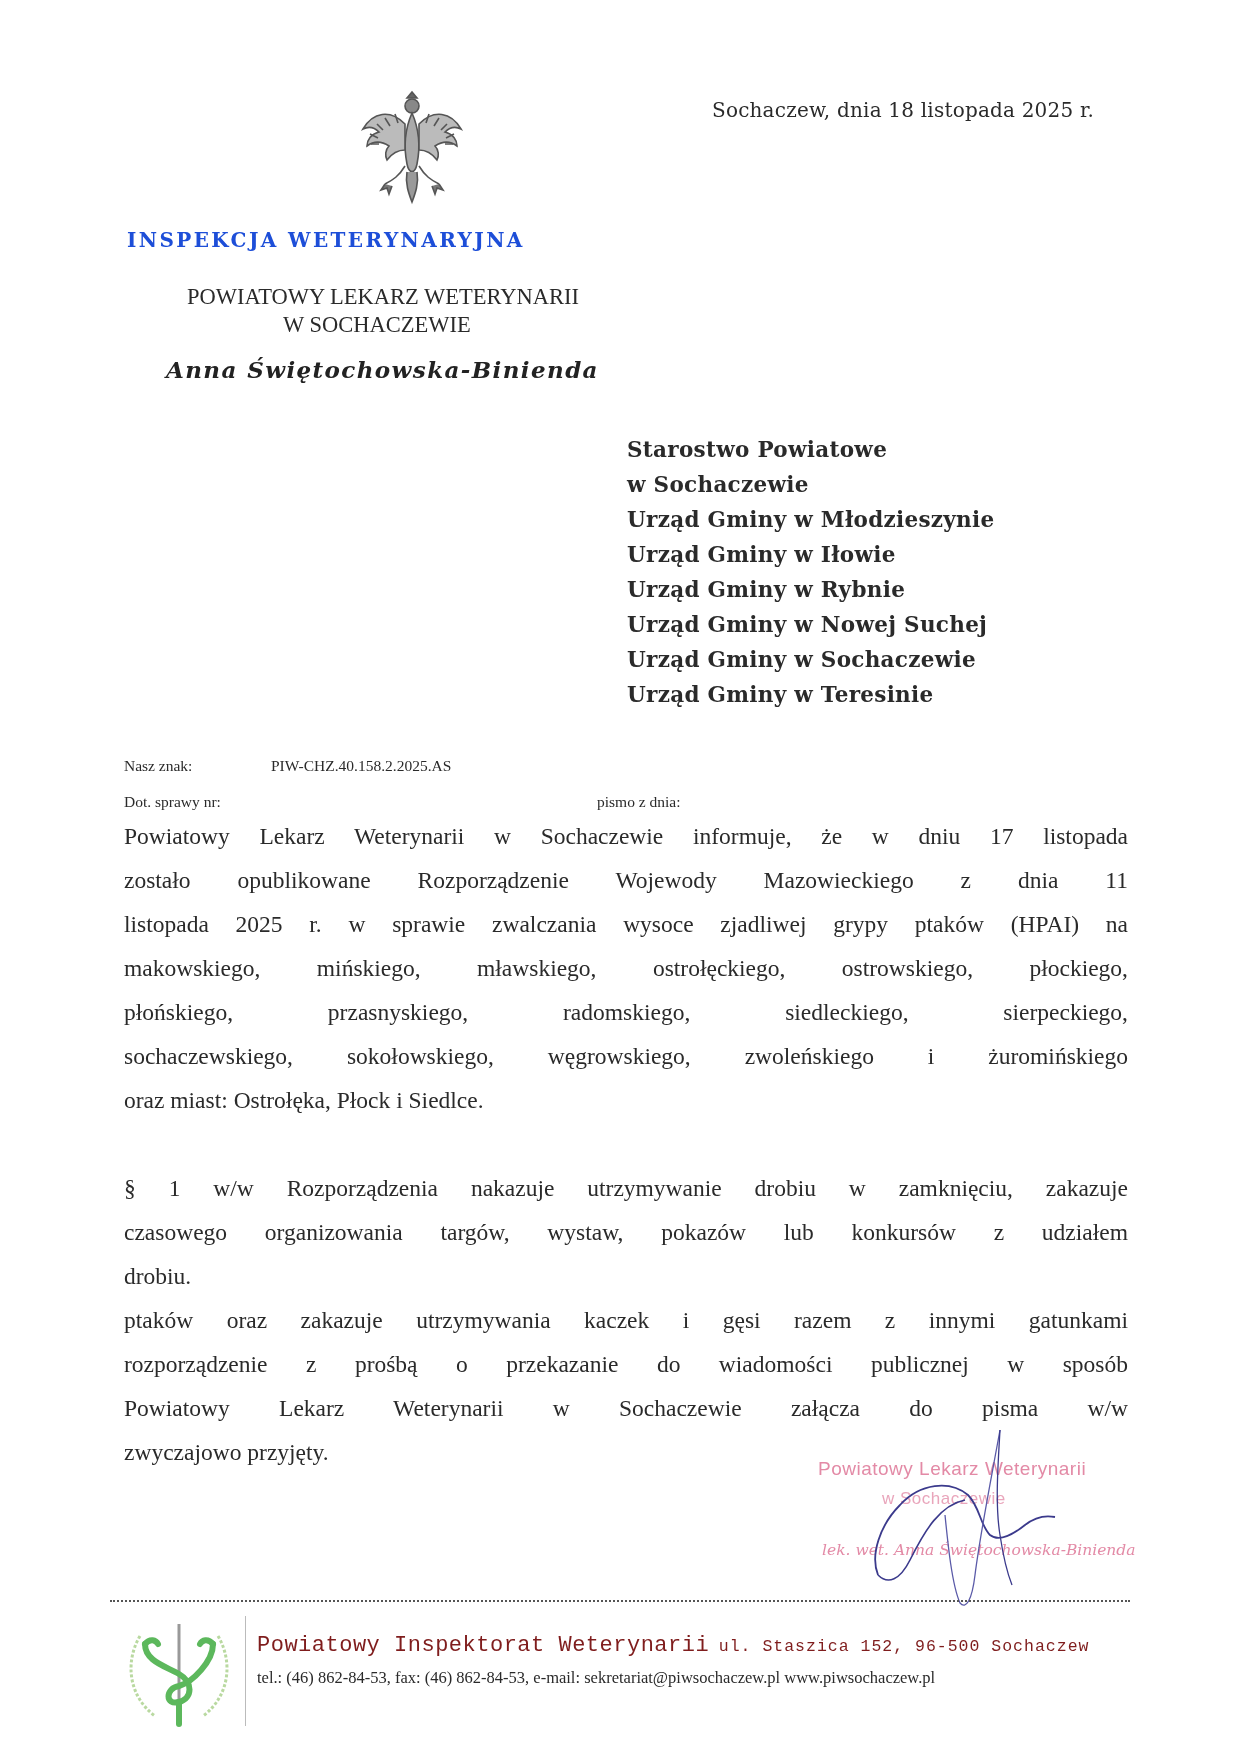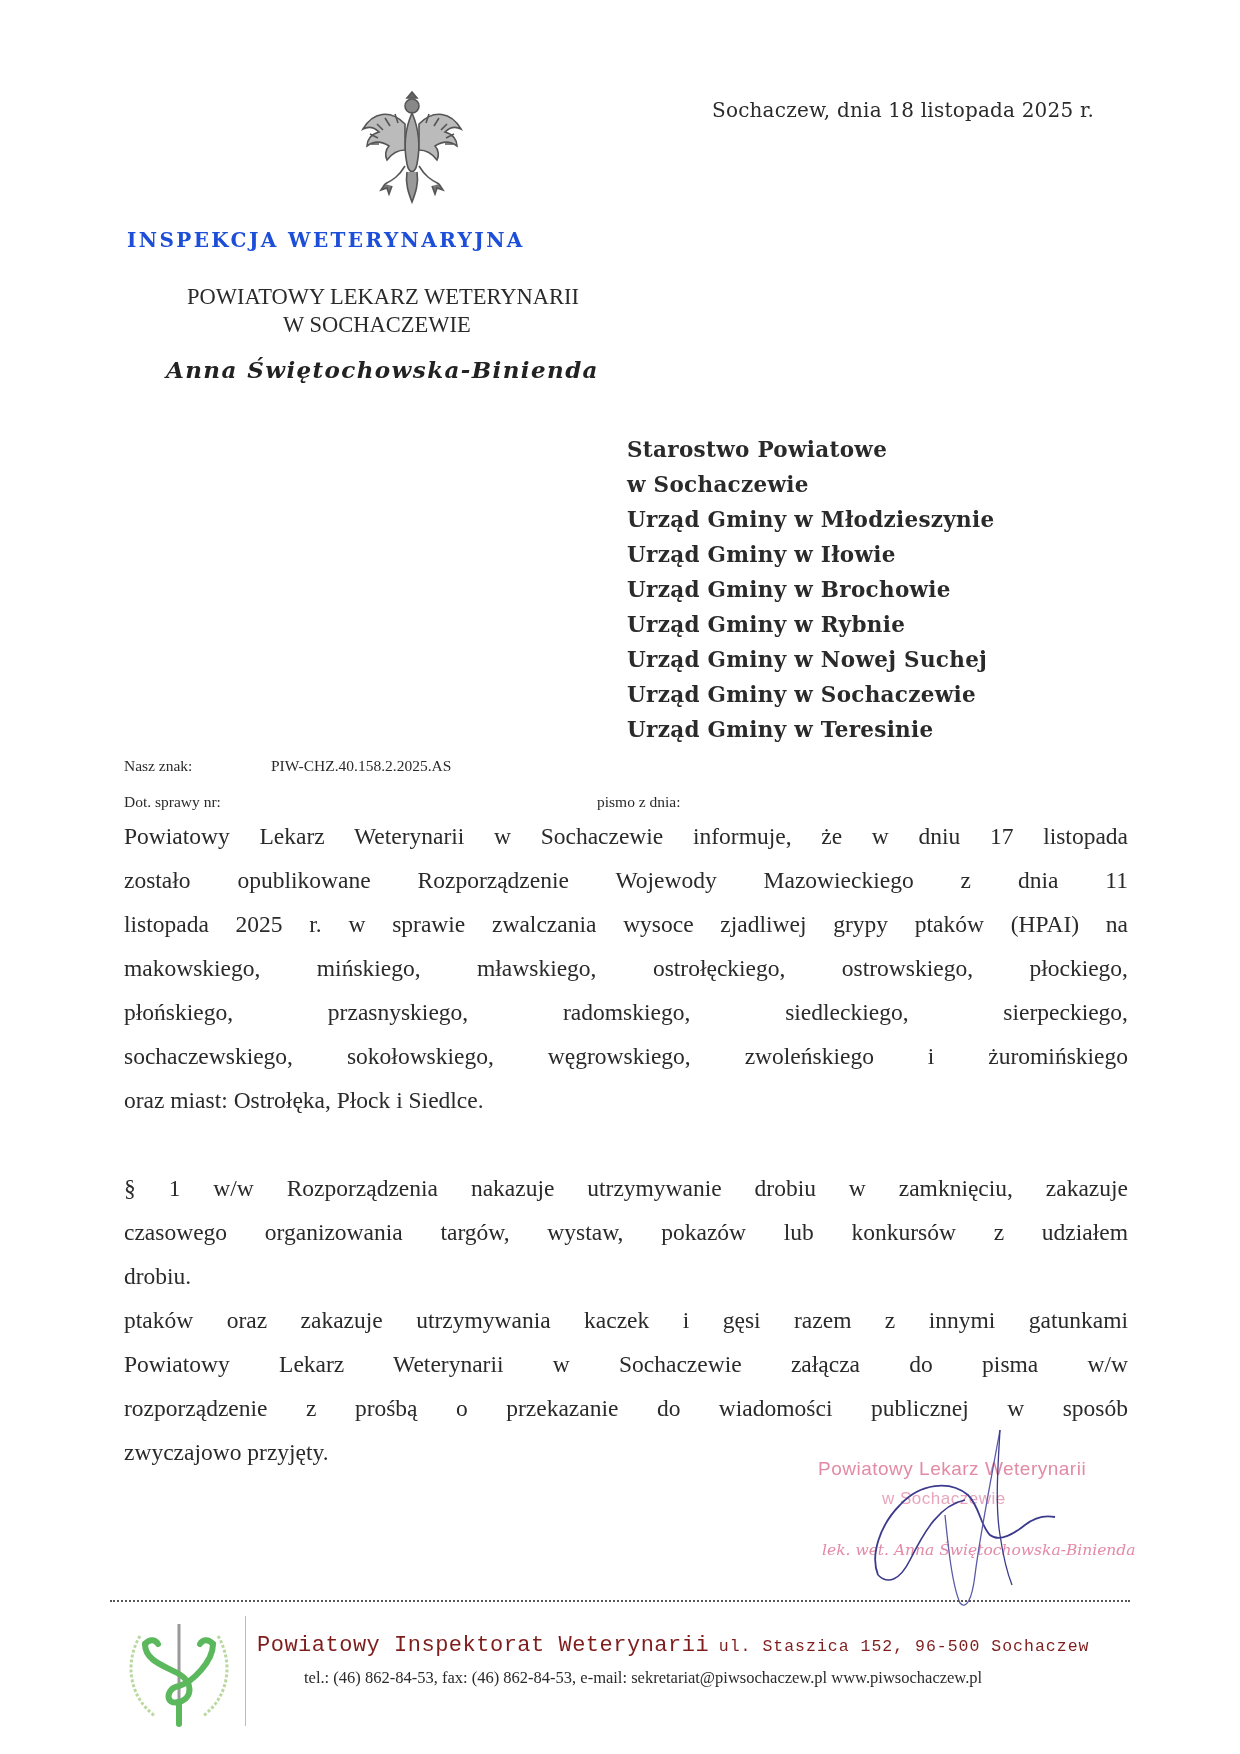--- a/index.html
+++ b/index.html
@@ -34,21 +34,21 @@
   .stamp-l3 { left: 822px; top: 1541px; font-family: "DejaVu Serif", serif; font-style: italic; font-size: 15.5px; color: #e38aa6; }
   .signature { left: 840px; top: 1425px; width: 260px; height: 185px; }
 
   .divider { left: 110px; top: 1600px; width: 1020px; border-top: 2px dotted #555; height: 0; }
 
   .footer-logo { left: 120px; top: 1616px; width: 118px; height: 112px; }
   .footer-vline { left: 245px; top: 1616px; width: 1px; height: 110px; background: #bbb; }
   .footer-line1 { left: 257px; top: 1633px; font-family: "Liberation Mono", monospace; color: #7f1d1d; white-space: nowrap; }
   .footer-line1 .big { font-size: 22px; letter-spacing: 0.5px; }
   .footer-line1 .small { font-size: 16.5px; letter-spacing: 1px; }
-  .footer-line2 { left: 257px; top: 1668px; font-family: "Liberation Serif", serif; font-size: 16.5px; color: #2a2a2a; white-space: nowrap; margin-left: 47px; }
+  .footer-line2 { left: 257px; top: 1668px; font-family: "Liberation Serif", serif; font-size: 16.5px; color: #2a2a2a; white-space: nowrap; }
 </style>
 </head>
 <body>
 
 <svg class="abs emblem" viewBox="0 0 115 125">
   <g fill="none" stroke="#555" stroke-width="1.6">
     <path d="M57 8 l-5 6 h10 z" fill="#666"></path>
     <circle cx="57" cy="22" r="7" fill="#888"></circle>
     <path d="M57 29 C50 45 48 60 52 80 C54 90 60 90 62 80 C66 60 64 45 57 29 Z" fill="#aaa"></path>
     <path d="M50 40 C35 25 18 28 8 45 C14 42 20 44 24 48 C16 50 12 56 12 62 C20 56 28 58 34 62 C30 66 30 72 32 76 C38 68 44 66 50 66 Z" fill="#bbb"></path>
@@ -67,21 +67,20 @@
 <div class="abs org-title">INSPEKCJA WETERYNARYJNA</div>
 <div class="abs org-sub1">POWIATOWY LEKARZ WETERYNARII</div>
 <div class="abs org-sub2">W SOCHACZEWIE</div>
 <div class="abs org-head">Anna Świętochowska-Binienda</div>
 
 <div class="abs recipients">
   <div>Starostwo Powiatowe</div>
   <div>w Sochaczewie</div>
   <div>Urząd Gminy w Młodzieszynie</div>
   <div>Urząd Gminy w Iłowie</div>
-  <div>Urząd Gminy w Brochowie</div>
   <div>Urząd Gminy w Rybnie</div>
   <div>Urząd Gminy w Nowej Suchej</div>
   <div>Urząd Gminy w Sochaczewie</div>
   <div>Urząd Gminy w Teresinie</div>
 </div>
 
 <div class="abs ref-label ref1-label">Nasz znak:</div>
 <div class="abs ref-label ref1-value">PIW-CHZ.40.158.2.2025.AS</div>
 <div class="abs ref-label ref2-label">Dot. sprawy nr:</div>
 <div class="abs ref-label ref2-right">pismo z dnia:</div>
@@ -97,22 +96,22 @@
 </div>
 
 <div class="abs body-text p2">
   <span class="line">§ 1 w/w Rozporządzenia nakazuje utrzymywanie drobiu w zamknięciu, zakazuje</span>
   <span class="line">czasowego organizowania targów, wystaw, pokazów lub konkursów z udziałem</span>
   <span class="line end">drobiu.</span>
   <span class="line">ptaków oraz zakazuje utrzymywania kaczek i gęsi razem z innymi gatunkami</span>
 </div>
 
 <div class="abs body-text p3">
+  <span class="line">rozporządzenie z prośbą o przekazanie do wiadomości publicznej w sposób</span>
   <span class="line">Powiatowy Lekarz Weterynarii w Sochaczewie załącza do pisma w/w</span>
-  <span class="line">rozporządzenie z prośbą o przekazanie do wiadomości publicznej w sposób</span>
   <span class="line end">zwyczajowo przyjęty.</span>
 </div>
 
 <div class="abs stamp-l1">Powiatowy Lekarz Weterynarii</div>
 <div class="abs stamp-l2">w Sochaczewie</div>
 <div class="abs stamp-l3">lek. wet. Anna Świętochowska-Binienda</div>
 
 <svg class="abs signature" viewBox="0 0 260 185">
   <path d="M38 150 C30 130 40 100 60 80 C80 58 110 55 128 70 C140 82 140 100 150 110 C160 118 175 108 185 100 C195 92 205 90 215 92" fill="none" stroke="#3b3a8c" stroke-width="1.8"></path>
   <path d="M38 150 C48 160 60 155 70 135 C85 105 100 80 125 75" fill="none" stroke="#3b3a8c" stroke-width="1.6"></path>

